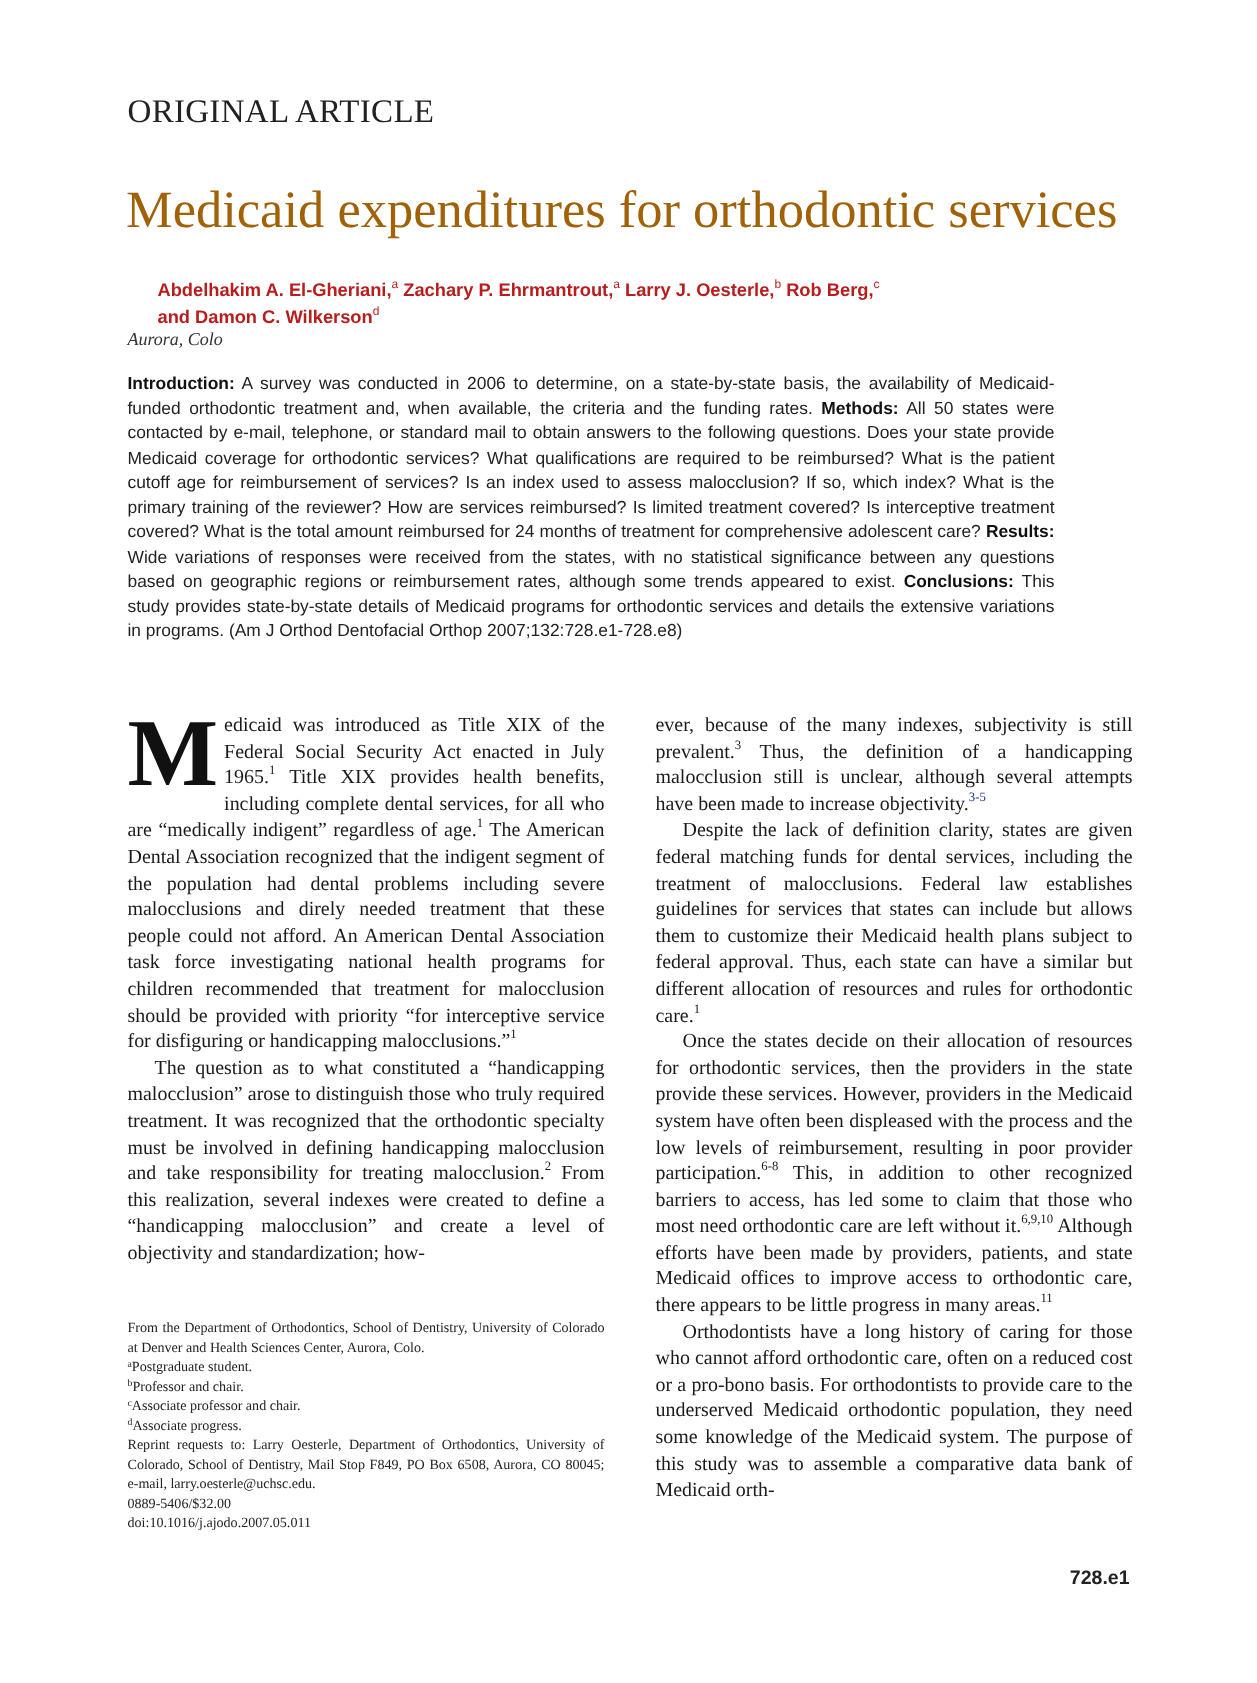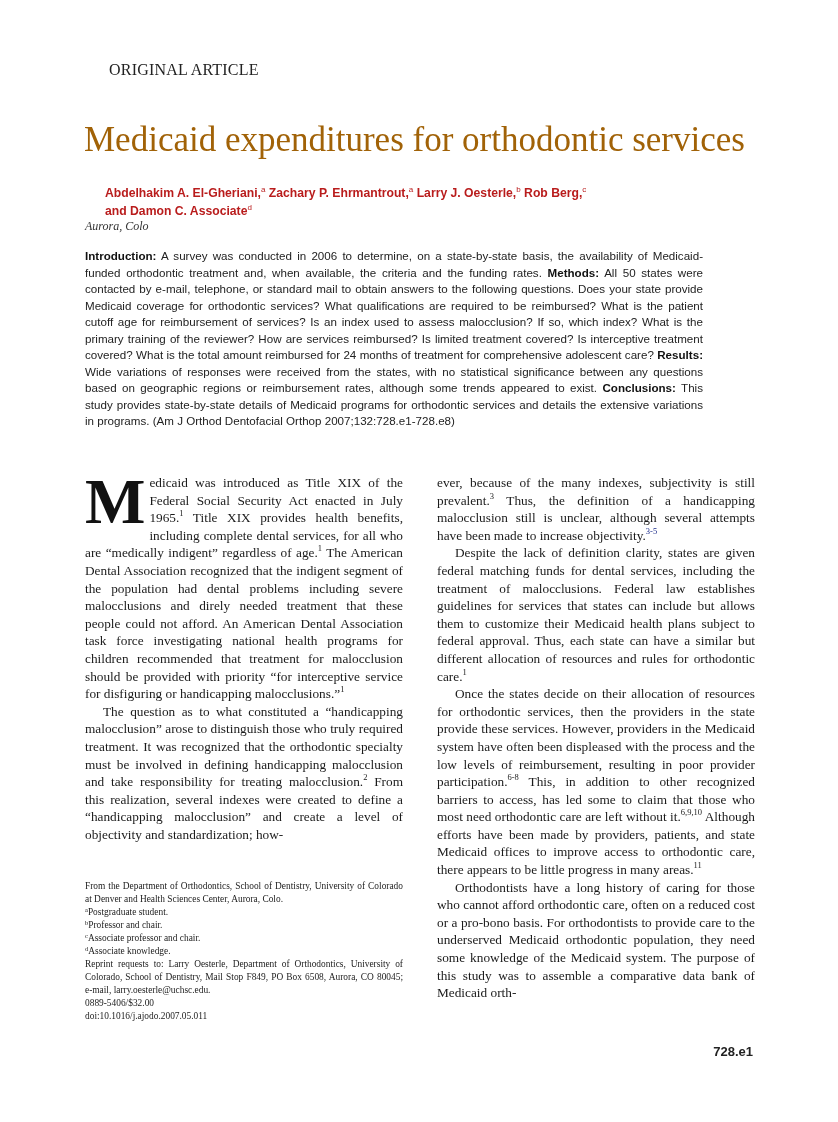--- a/index.html
+++ b/index.html
@@ -1,19 +1,19 @@
 <!DOCTYPE html>
 <html><head>
 <meta charset="utf-8">
 <style>
   html, body { margin: 0; padding: 0; background: #ffffff; }
   body { width: 838px; height: 1122px; position: relative; overflow: hidden; color: #1a1a1a; }
   .section-label {
     position: absolute; left: 85px; top: 61px;
-    font-family: "Liberation Serif", serif; font-size: 16px; letter-spacing: 0.2px; color: #222; margin-left: 24px;
+    font-family: "Liberation Serif", serif; font-size: 22px; letter-spacing: 0.2px; color: #222;
   }
   .title {
     position: absolute; left: 84px; top: 120px; margin: 0;
     font-family: "Liberation Serif", serif; font-weight: normal; font-size: 35px; color: #a16207; white-space: nowrap;
   }
   .authors {
     position: absolute; left: 85px; top: 184px; width: 620px;
     font-family: "Liberation Sans", sans-serif; font-weight: bold; font-size: 12.2px; line-height: 18px; color: #b91c1c; margin-left: 20px;
   }
   .authors sup { font-size: 8px; font-weight: normal; vertical-align: 5px; line-height: 0; }
@@ -58,21 +58,21 @@
 
 <div class="section-label">ORIGINAL ARTICLE</div>
 
 <h1 class="title">Medicaid expenditures for orthodontic services</h1>
 
 <div class="authors">
   <span>Abdelhakim A. El-Gheriani,</span><sup>a</sup>
   <span>Zachary P. Ehrmantrout,</span><sup>a</sup>
   <span>Larry J. Oesterle,</span><sup>b</sup>
   <span>Rob Berg,</span><sup>c</sup><br>
-  <span>and Damon C. Associate</span><sup>d</sup>
+  <span>and Damon C. Wilkerson</span><sup>d</sup>
 </div>
 
 <div class="location">Aurora, Colo</div>
 
 <p class="abstract"><b>Introduction:</b><span> A survey was conducted in 2006 to determine, on a state-by-state basis, the availability of Medicaid-funded orthodontic treatment and, when available, the criteria and the funding rates. </span><b>Methods:</b><span> All 50 states were contacted by e-mail, telephone, or standard mail to obtain answers to the following questions. Does your state provide Medicaid coverage for orthodontic services? What qualifications are required to be reimbursed? What is the patient cutoff age for reimbursement of services? Is an index used to assess malocclusion? If so, which index? What is the primary training of the reviewer? How are services reimbursed? Is limited treatment covered? Is interceptive treatment covered? What is the total amount reimbursed for 24 months of treatment for comprehensive adolescent care? </span><b>Results:</b><span> Wide variations of responses were received from the states, with no statistical significance between any questions based on geographic regions or reimbursement rates, although some trends appeared to exist. </span><b>Conclusions:</b><span> This study provides state-by-state details of Medicaid programs for orthodontic services and details the extensive variations in programs. (Am J Orthod Dentofacial Orthop 2007;132:728.e1-728.e8)</span></p>
 
 <div class="col col-left">
   <p class="first"><span class="dropcap">M</span><span>edicaid was introduced as Title XIX of the Federal Social Security Act enacted in July 1965.</span><sup>1</sup><span> Title XIX provides health benefits, including complete dental services, for all who are “medically indigent” regardless of age.</span><sup>1</sup><span> The American Dental Association recognized that the indigent seg­men­t of the population had dental problems including severe malocclusions and direly needed treatment that these people could not afford. An American Dental Association task force investigating national health programs for children recommended that treatment for malocclusion should be provided with priority “for interceptive service for disfiguring or handicapping malocclusions.”</span><sup>1</sup></p>
   <p><span>The question as to what constituted a “handicapping malocclusion” arose to distinguish those who truly required treatment. It was recognized that the orthodon­tic specialty must be involved in defining handicapping malocclusion and take responsibility for treating mal­occlusion.</span><sup>2</sup><span>​</span><span id="p2-split"> From this realization, several indexes were created to define a “handicapping malocclusion” and create a level of objectivity and standardization; how-</span></p>
 </div>
@@ -82,19 +82,19 @@
   <p><span>Despite the lack of definition clarity, states are given federal matching funds for dental services, in­cluding the treatment of malocclusions. Federal law establishes guidelines for services that states can in­clude but allows them to customize their Medicaid health plans subject to federal approval. Thus, each state can have a similar but different allocation of resources and rules for orthodontic care.</span><sup>1</sup></p>
   <p><span>Once the states decide on their allocation of resources for orthodontic services, then the providers in the state provide these services. However, provid­ers in the Medicaid system have often been dis­pleased with the process and the low levels of reimbursement, resulting in poor provider participa­tion.</span><sup>6-8</sup><span> This, in addition to other recognized barriers to access, has led some to claim that those who most need orthodontic care are left without it.</span><sup>6,9,10</sup><span> Al­though efforts have been made by providers, pa­tients, and state Medicaid offices to improve access to orthodontic care, there appears to be little progress in many areas.</span><sup>11</sup></p>
   <p><span>Orthodontists have a long history of caring for those who cannot afford orthodontic care, often on a reduced cost or a pro-bono basis. For orthodontists to provide care to the underserved Medicaid orthodon­tic population, they need some knowledge of the Medicaid system. The purpose of this study was to assemble a comparative data bank of Medicaid orth-</span></p>
 </div>
 
 <div class="footnotes">
   <div>From the Department of Orthodontics, School of Dentistry, University of Colorado at Denver and Health Sciences Center, Aurora, Colo.</div>
   <div><sup>a</sup><span>Postgraduate student.</span></div>
   <div><sup>b</sup><span>Professor and chair.</span></div>
   <div><sup>c</sup><span>Associate professor and chair.</span></div>
-  <div><sup>d</sup><span>Associate knowledge.</span></div>
+  <div><sup>d</sup><span>Associate progress.</span></div>
   <div>Reprint requests to: Larry Oesterle, Department of Orthodontics, University of Colorado, School of Dentistry, Mail Stop F849, PO Box 6508, Aurora, CO 80045; e-mail, larry.oesterle@uchsc.edu.</div>
   <div>0889-5406/$32.00</div>
   <div>doi:10.1016/j.ajodo.2007.05.011</div>
 </div>
 
 <div class="page-number">728.e1</div>
 
 </body></html>

